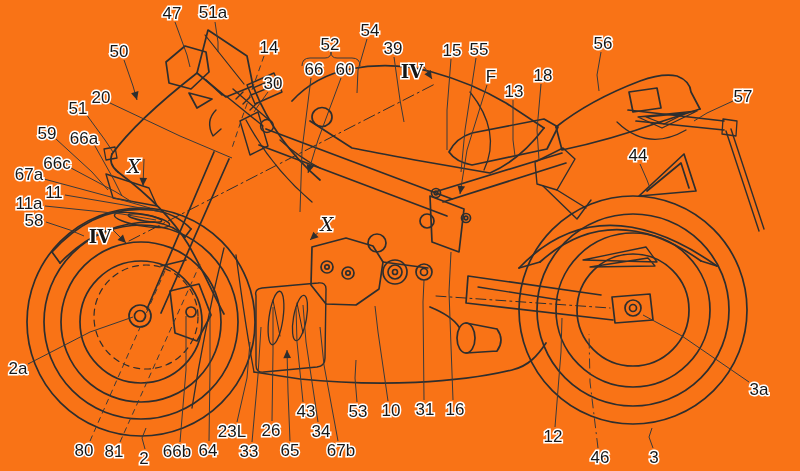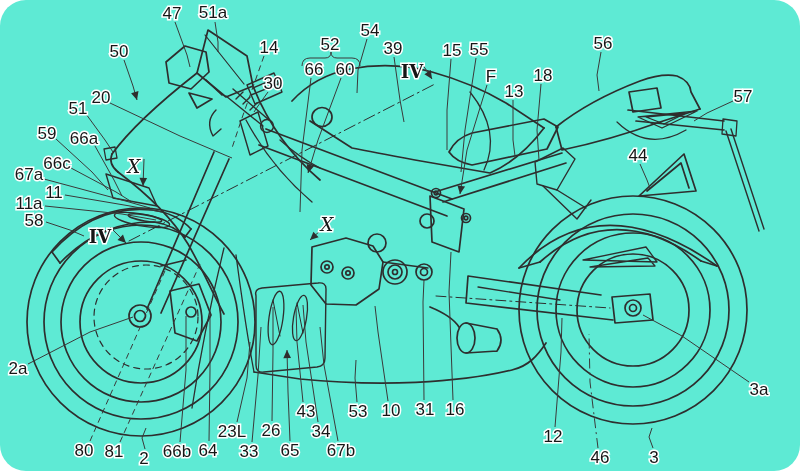--- a/index.html
+++ b/index.html
@@ -1,16 +1,16 @@
 <!DOCTYPE html>
 <html><head>
 <meta charset="utf-8">
 <style>
   html,body{margin:0;padding:0;background:#ffffff;}
-  #stage{position:relative;width:800px;height:471px;background:#5eead4;overflow:hidden;border-radius:26px;}
+  #stage{position:relative;width:800px;height:471px;background:#f97316;overflow:hidden;}
   svg{display:block;}
   text.ref-num{font-family:"Liberation Sans",sans-serif;font-size:17px;fill:#161616;
     paint-order:stroke;stroke:#ffffff;stroke-width:3px;}
   text.ref-roman{font-family:"DejaVu Serif",serif;font-size:18px;font-weight:bold;fill:#161616;
     paint-order:stroke;stroke:#ffffff;stroke-width:3px;}
   text.ref-sect{font-family:"DejaVu Serif",serif;font-size:18px;font-style:italic;fill:#161616;
     paint-order:stroke;stroke:#ffffff;stroke-width:3px;}
   .leader{fill:none;stroke:#3a3a3a;stroke-width:1;}
   .leader.dash{stroke-dasharray:6 4;}
   .leader.dashdot{stroke-dasharray:10 4 2 4;}

